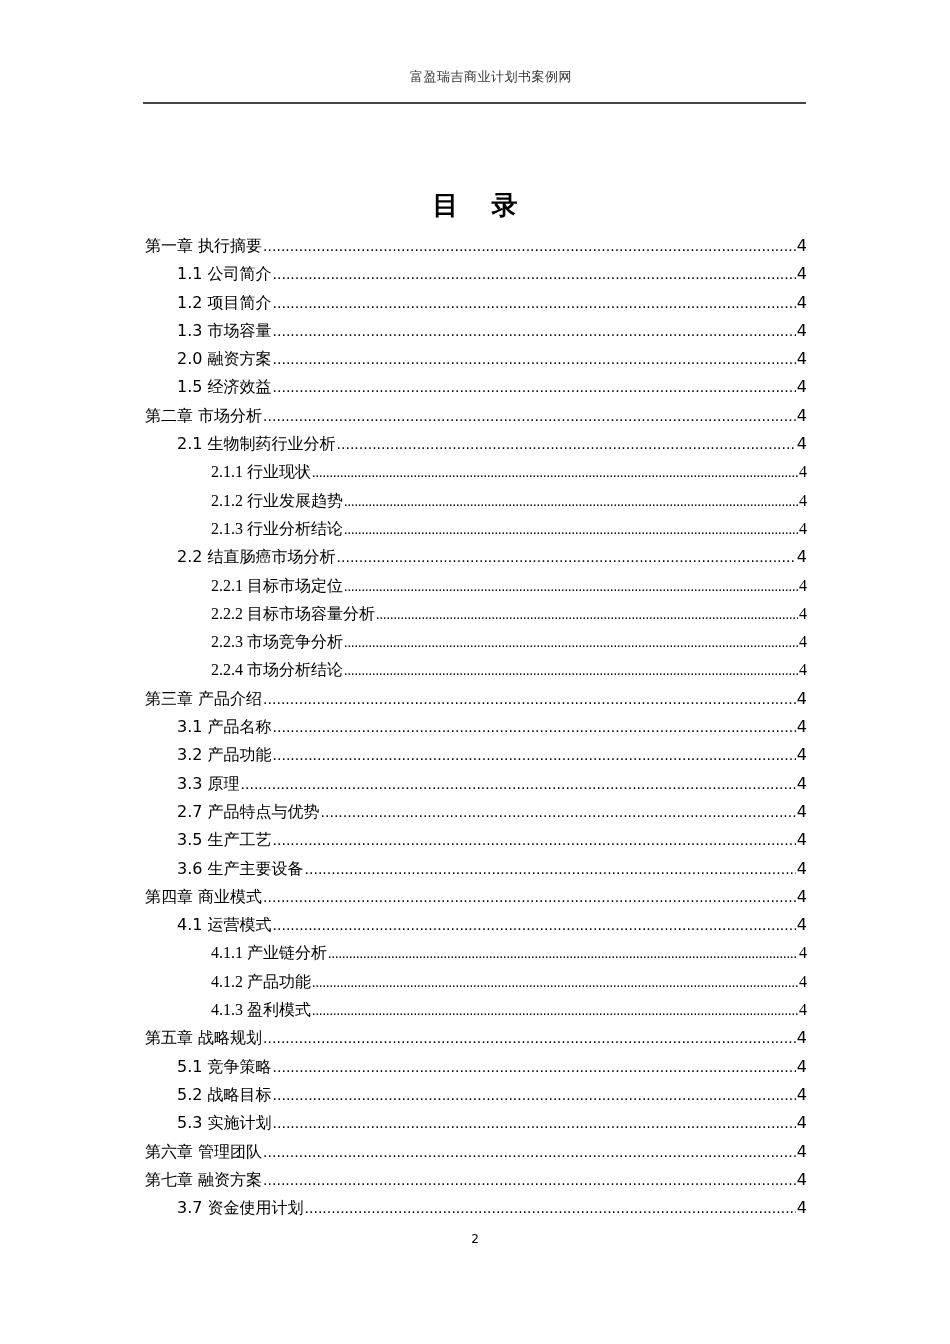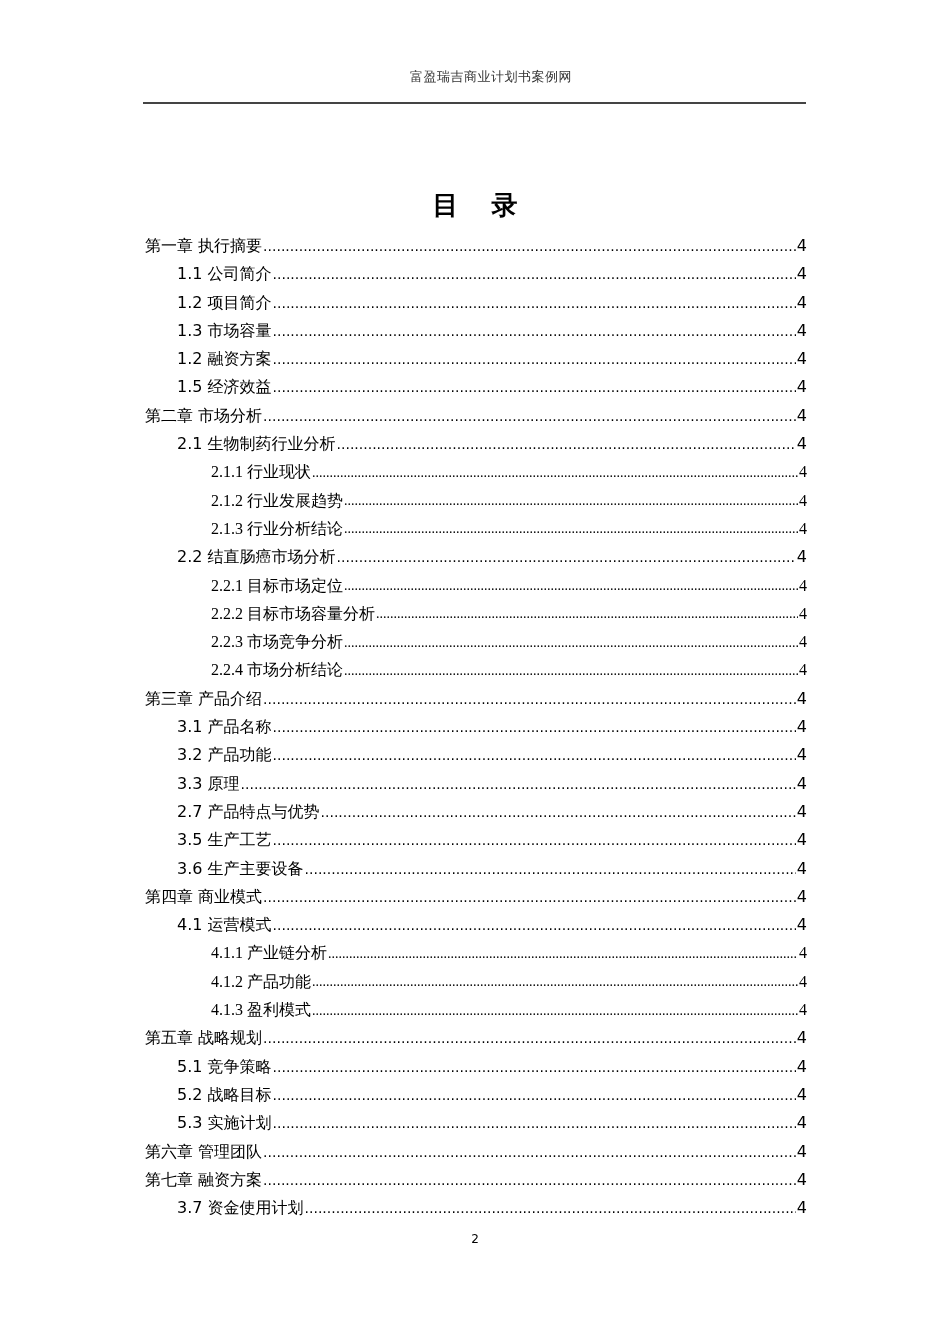--- a/index.html
+++ b/index.html
@@ -4,21 +4,21 @@
 <style>
   html, body { margin: 0; padding: 0; background: #ffffff; }
   body { width: 950px; height: 1344px; position: relative; overflow: hidden;
          font-family: "Liberation Serif", "DejaVu Serif", serif; color: #000; }
   .header-text { position: absolute; top: 68px; left: 16px; width: 950px; text-align: center;
          font-size: 13px; color: #333; font-family: "DejaVu Sans", sans-serif; letter-spacing: 0.5px; }
   .header-rule { position: absolute; top: 102px; left: 143px; width: 663px; height: 2px; background: #444; }
   .toc-title { position: absolute; top: 188px; left: 0; width: 950px; text-align: center;
          font-size: 26px; font-weight: bold; font-family: "DejaVu Sans", sans-serif; letter-spacing: 12px; text-indent: 12px; }
   .toc { position: absolute; top: 232px; left: 145px; width: 662px; }
-  .toc-row { display: flex; align-items: center; height: 28.3px; line-height: 28.3px; font-size: 16px;
+  .toc-row { display: flex; align-items: flex-start; height: 28.3px; line-height: 28.3px; font-size: 16px;
          font-family: "DejaVu Sans", sans-serif; cursor: pointer; }
   .toc-row.l1 { padding-left: 0; }
   .toc-row.l2 { padding-left: 32px; }
   .toc-row.l3 { padding-left: 66px; font-family: Liberation Serif, serif; }
   .toc-label { white-space: nowrap; }
   .toc-dots { flex: 1; overflow: hidden; white-space: nowrap; margin: 0 1px; }
   .toc-dots::after { content: "....................................................................................................................................................................................................................................................................."; letter-spacing: 0px; font-size: 14px; }
   .toc-page { white-space: nowrap; }
   .page-number { position: absolute; top: 1232px; left: 0; width: 950px; text-align: center;
          font-size: 12px; font-family: "DejaVu Sans", sans-serif; }
@@ -46,21 +46,21 @@
       <span class="toc-label">1.2 项目简介</span>
       <span class="toc-dots"></span>
       <span class="toc-page">4</span>
     </div>
   <div class="toc-row l2">
       <span class="toc-label">1.3 市场容量</span>
       <span class="toc-dots"></span>
       <span class="toc-page">4</span>
     </div>
   <div class="toc-row l2">
-      <span class="toc-label">1.2 融资方案</span>
+      <span class="toc-label">2.0 融资方案</span>
       <span class="toc-dots"></span>
       <span class="toc-page">4</span>
     </div>
   <div class="toc-row l2">
       <span class="toc-label">1.5 经济效益</span>
       <span class="toc-dots"></span>
       <span class="toc-page">4</span>
     </div>
   <div class="toc-row l1">
       <span class="toc-label">第二章 市场分析</span>

